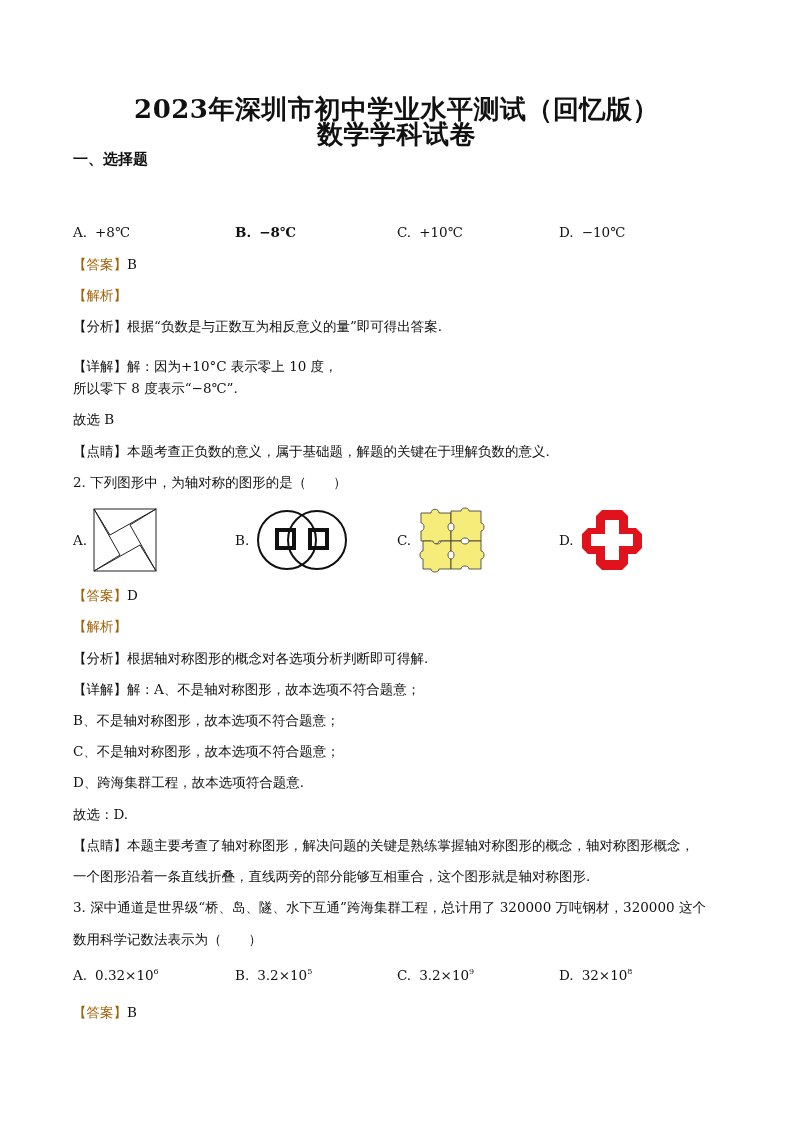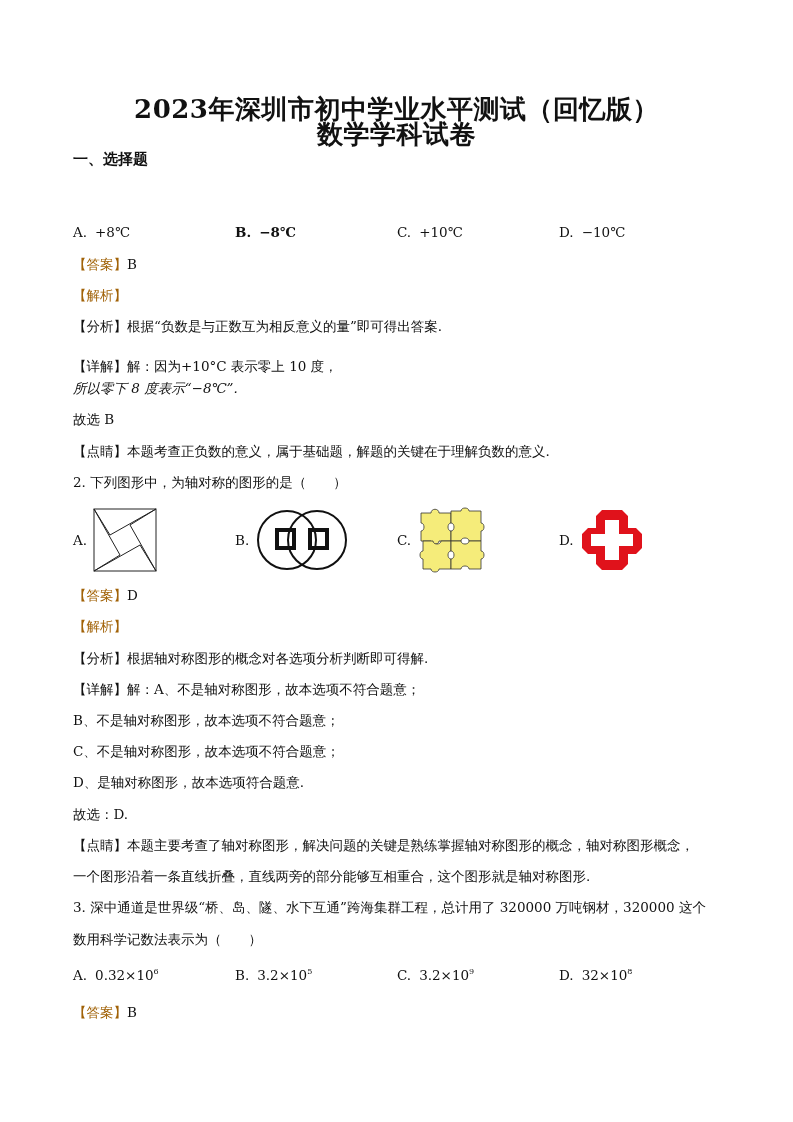--- a/index.html
+++ b/index.html
@@ -39,21 +39,21 @@
   <div class="opts" style="top:224px;">
     <div class="opt" style="left:0;"><span class="lbl">A.</span><span>+8℃</span></div>
     <div class="opt" style="left:162px;font-weight:bold;"><span class="lbl">B.</span><span>−8℃</span></div>
     <div class="opt" style="left:324px;"><span class="lbl">C.</span><span>+10℃</span></div>
     <div class="opt" style="left:486px;"><span class="lbl">D.</span><span>−10℃</span></div>
   </div>
   <div class="line" style="top:256px;"><span class="tag">【答案】</span><span>B</span></div>
   <div class="line tag" style="top:287px;">【解析】</div>
   <div class="line" style="top:318px;"><span>【分析】</span><span>根据“负数是与正数互为相反意义的量”即可得出答案.</span></div>
   <div class="line" style="top:358px;"><span>【详解】</span><span>解：因为+10°C 表示零上 10 度，</span></div>
-  <div class="line" style="top:380px;font-style:italic;">所以零下 8 度表示“−8℃”.</div>
+  <div class="line" style="top:380px;">所以零下 8 度表示“−8℃”.</div>
   <div class="line" style="top:411px;">故选 B</div>
   <div class="line" style="top:443px;"><span>【点睛】</span><span>本题考查正负数的意义，属于基础题，解题的关键在于理解负数的意义.</span></div>
 
   <div class="line" style="top:474px;">2. 下列图形中，为轴对称的图形的是（　　）</div>
   <div class="fig-row">
     <div class="fig" style="left:0;">
       <span class="lbl">A.</span>
       <svg width="64" height="64" viewBox="0 0 64 64">
         <rect x="1" y="1" width="62" height="62" fill="none" stroke="#222" stroke-width="1"></rect>
         <line x1="1" y1="1" x2="63" y2="63" stroke="none"></line>
@@ -94,21 +94,21 @@
         <path d="M25 12 h14 v14 h14 v12 h-14 v14 h-14 v-14 h-14 v-12 h14 z" fill="#ffffff"></path>
       </svg>
     </div>
   </div>
   <div class="line" style="top:587px;"><span class="tag">【答案】</span><span>D</span></div>
   <div class="line tag" style="top:618px;">【解析】</div>
   <div class="line" style="top:650px;"><span>【分析】</span><span>根据轴对称图形的概念对各选项分析判断即可得解.</span></div>
   <div class="line" style="top:681px;"><span>【详解】</span><span>解：A、不是轴对称图形，故本选项不符合题意；</span></div>
   <div class="line" style="top:712px;">B、不是轴对称图形，故本选项不符合题意；</div>
   <div class="line" style="top:743px;">C、不是轴对称图形，故本选项不符合题意；</div>
-  <div class="line" style="top:774px;">D、是轴对称图形，故本选项符合题意.</div>
+  <div class="line" style="top:774px;">D、跨海集群工程，故本选项符合题意.</div>
   <div class="line" style="top:806px;">故选：D.</div>
   <div class="line" style="top:837px;"><span>【点睛】</span><span>本题主要考查了轴对称图形，解决问题的关键是熟练掌握轴对称图形的概念，轴对称图形概念，</span></div>
   <div class="line" style="top:868px;">一个图形沿着一条直线折叠，直线两旁的部分能够互相重合，这个图形就是轴对称图形.</div>
 
   <div class="line" style="top:899px;">3. 深中通道是世界级“桥、岛、隧、水下互通”跨海集群工程，总计用了 320000 万吨钢材，320000 这个</div>
   <div class="line" style="top:931px;">数用科学记数法表示为（　　）</div>
   <div class="opts" style="top:967px;">
     <div class="opt" style="left:0;"><span class="lbl">A.</span><span>0.32×10</span><sup>6</sup></div>
     <div class="opt" style="left:162px;"><span class="lbl">B.</span><span>3.2×10</span><sup>5</sup></div>
     <div class="opt" style="left:324px;"><span class="lbl">C.</span><span>3.2×10</span><sup>9</sup></div>

